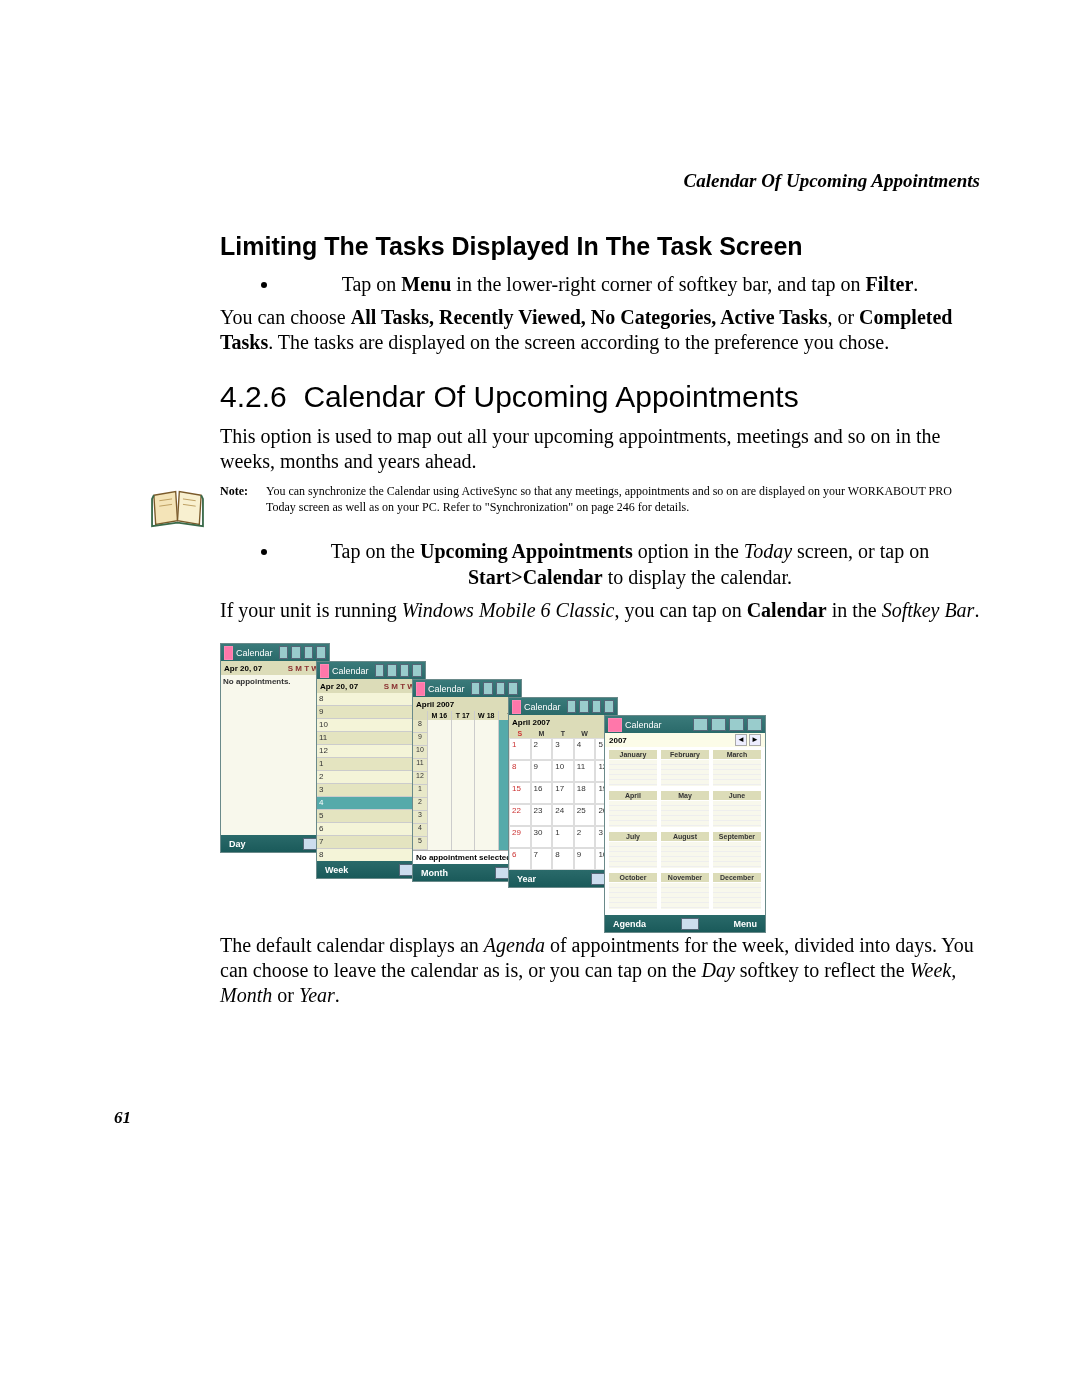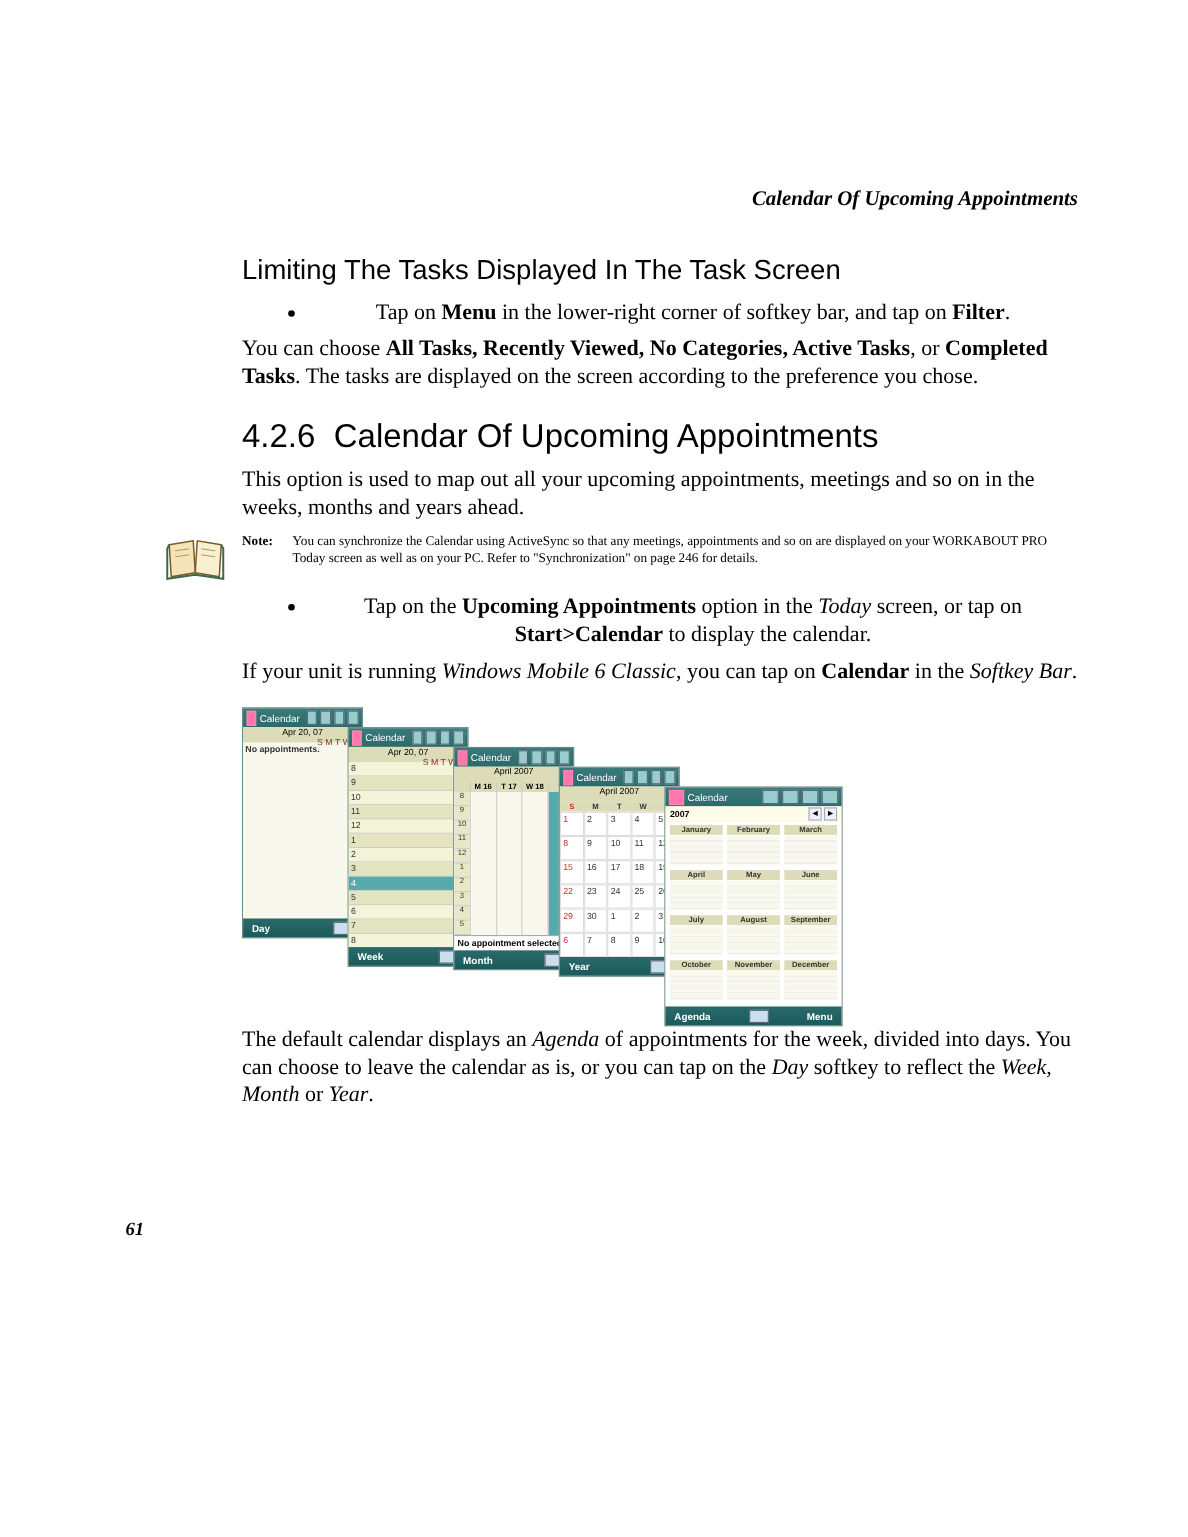--- a/index.html
+++ b/index.html
@@ -22,21 +22,21 @@
     font-size: 19px;
     margin-bottom: 40px;
   }
   .header .chapter { font-style: italic; }
   .header .section { font-weight: bold; font-style: italic; }
   .content {
     margin-left: 120px;
   }
   h3.sub {
     font-family: Arial, Helvetica, sans-serif;
-    font-weight: normal;
+    font-weight: bold;
     font-stretch: condensed;
     letter-spacing: 0px;
     font-size: 25px;
     margin: 0 0 10px 0;
   }
   h3.sub, h2.sec {
     font-family: "Arial Narrow", Arial, sans-serif;
   }
   h2.sec {
     font-size: 30px;
@@ -89,24 +89,23 @@
     width: 12px; height: 12px; background: #f7a; border: 1px solid #fff2;
     display:inline-block;
   }
   .titlebar .spacer { flex: 1; }
   .tb-btn { width: 13px; height: 11px; background: #9cc; border: 1px solid #567; }
   .datebar {
     background: #dcdcb8;
     height: 14px;
     display: flex;
     font-size: 8px;
-    font-weight: normal;
+    font-weight: bold;
     align-items: center;
     padding: 0 3px;
-    flex-direction: column;
   }
   .datebar .r { margin-left: auto; display:flex; gap:3px; }
   .datebar .r span { color:#8a3030; }
   .body-area {
     background: #f8f8ec;
     font-size: 8px;
     color: #333;
     overflow: hidden;
   }
   .softkey {

